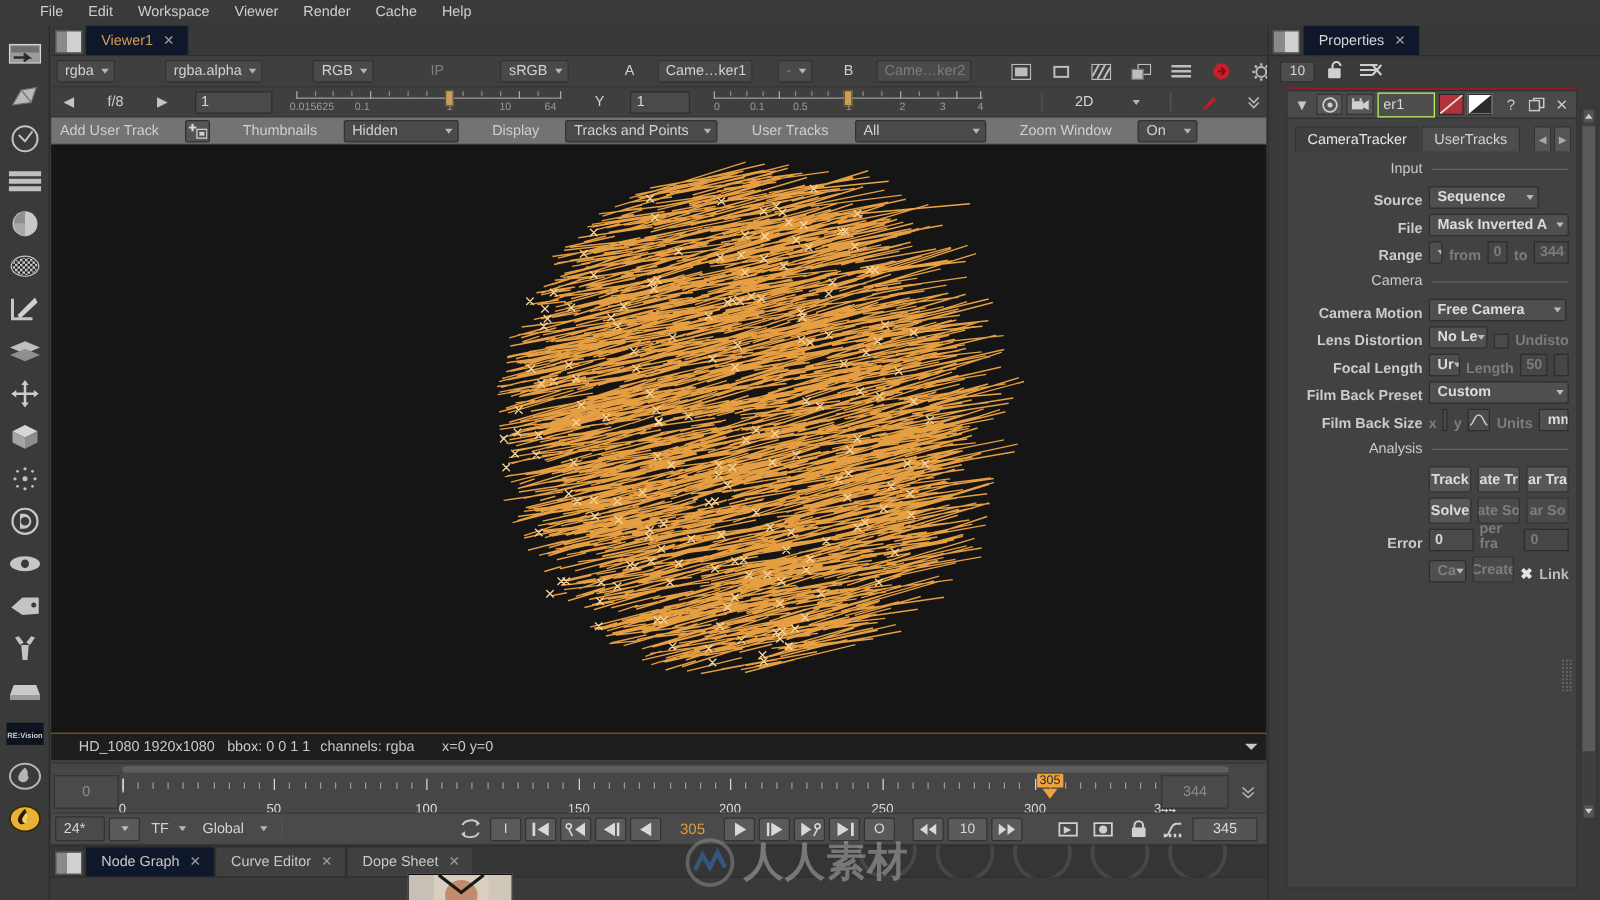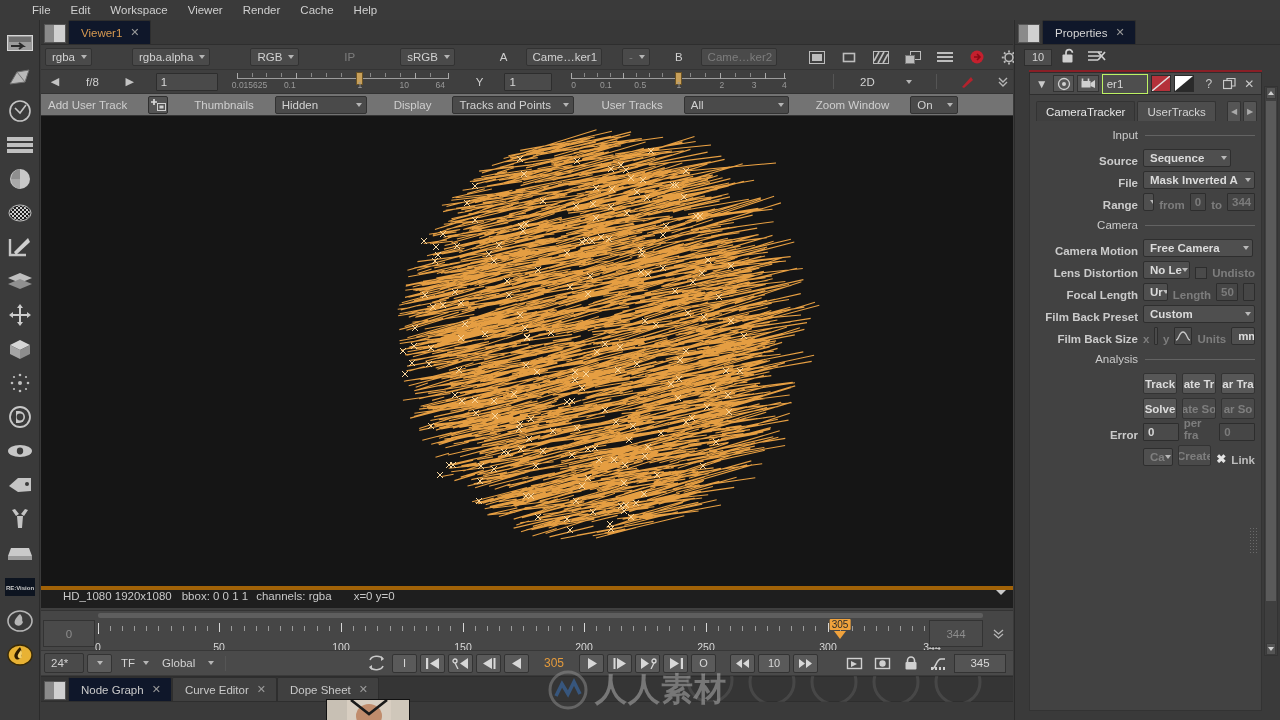--- a/index.html
+++ b/index.html
@@ -97,23 +97,23 @@
   .slider .labels{ position:absolute; top:9px; left:0; right:0; height:12px; font-size:8.5px; color:#9a9a9a;}
   .slider .labels span{ position:absolute; transform:translateX(-50%); }
 
   
   .canvas{
     position:relative; width:972px; height:470px; background:#151515; overflow:hidden;
   }
   .canvas svg{ position:absolute; left:0; top:0; }
 
   .statusbar{
-    height:22px; background:#1e1e1e; display:flex; 
+    height:22px; background:#1e1e1e; display:flex; align-items:center;
     padding-left:22px; font-size:11.5px; color:#c9c9c9; gap:22px;
-    border-top:4px solid #a16207;
+    border-top:1px solid #a16207;
   }
   .statusbar .caret{ margin-left:auto; margin-right:7px; width:0;height:0;
     border-left:5px solid transparent;border-right:5px solid transparent;border-top:5px solid #c9c9c9;}
 
   
   .timeline{
     position:absolute; left:41px; top:610px; width:972px; height:40px; background:#464646;
     border-top:1px solid #333;
   }
   .tl-scroll{ position:absolute; left:57px; top:2px; width:885px; height:5px; background:#5e5e5e; border-radius:2px;}

